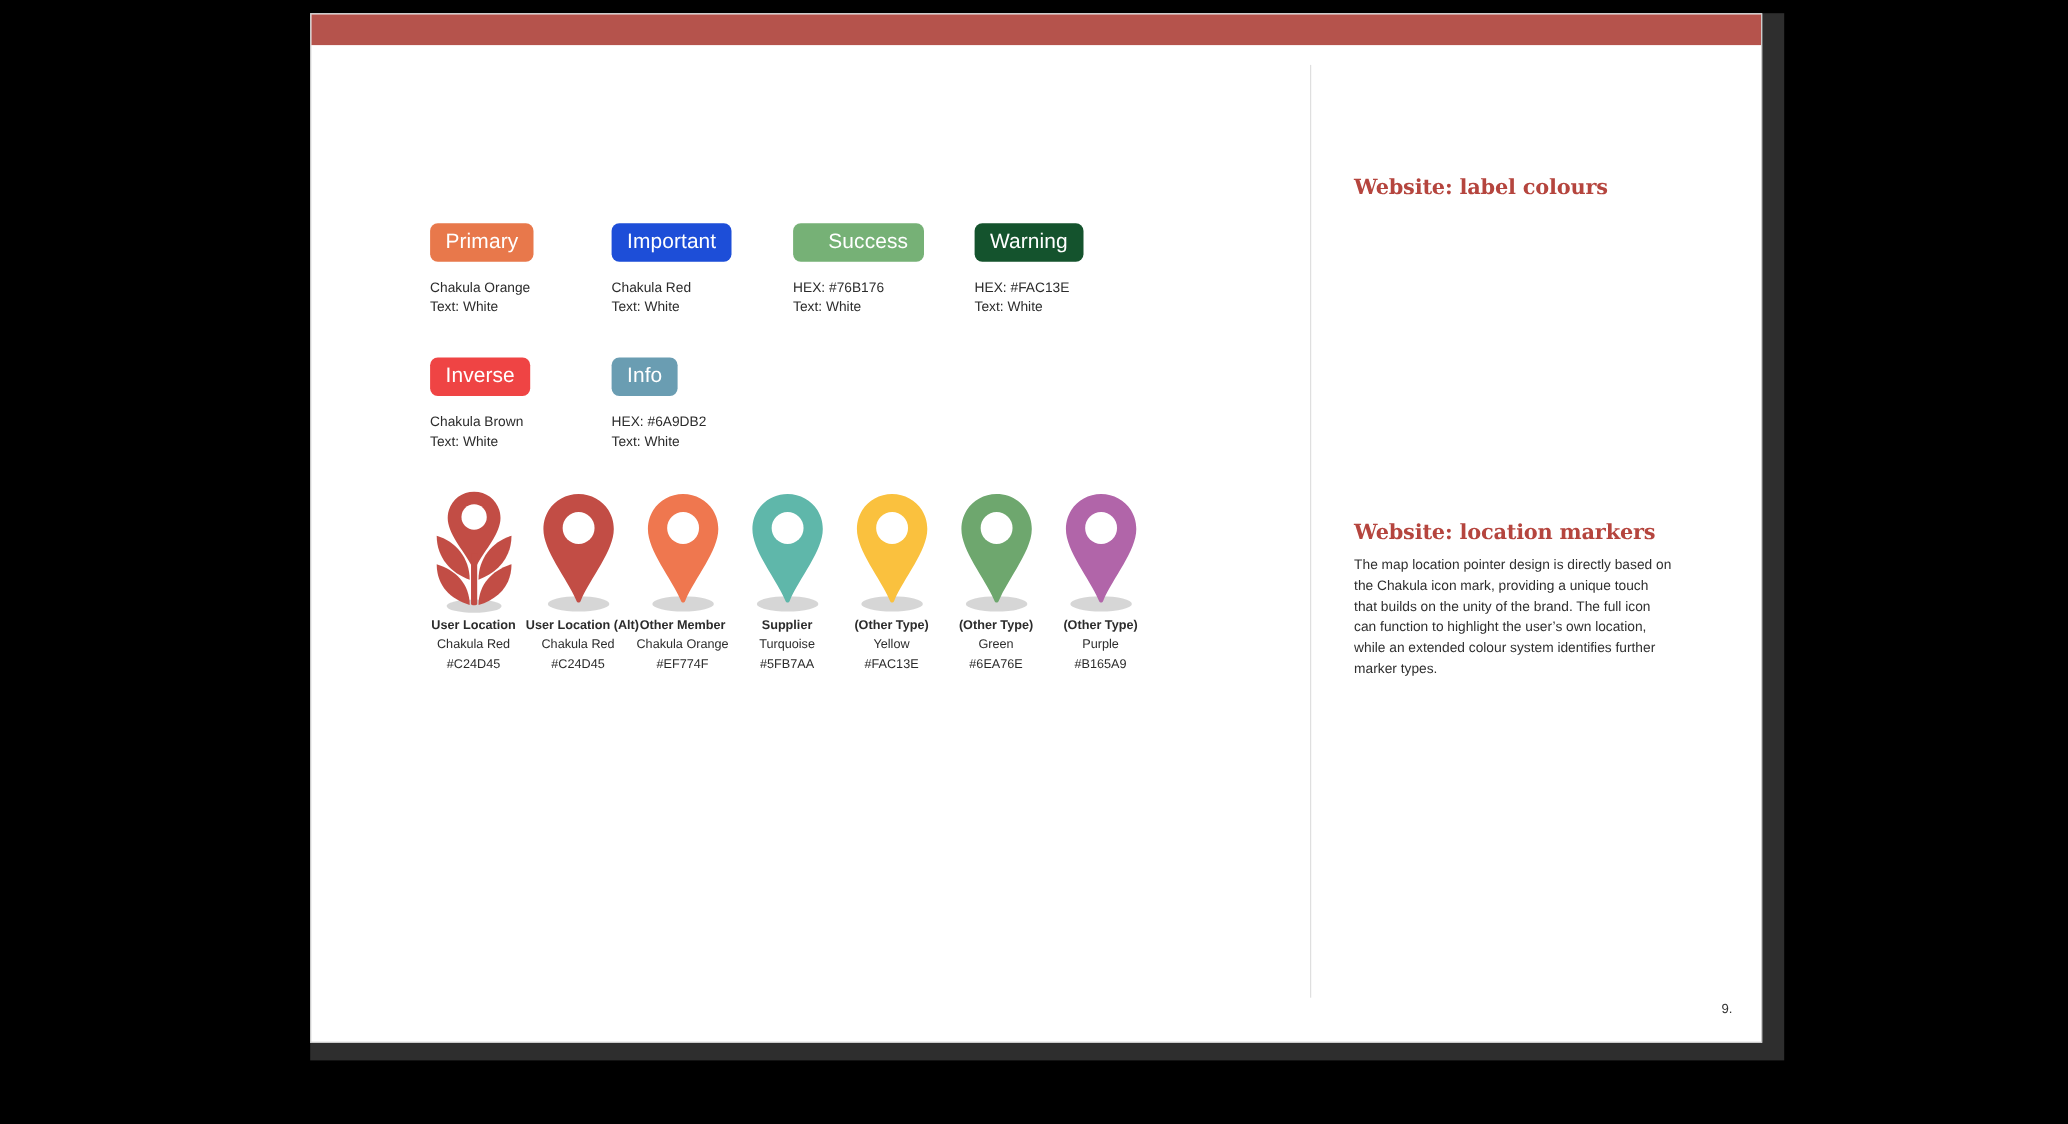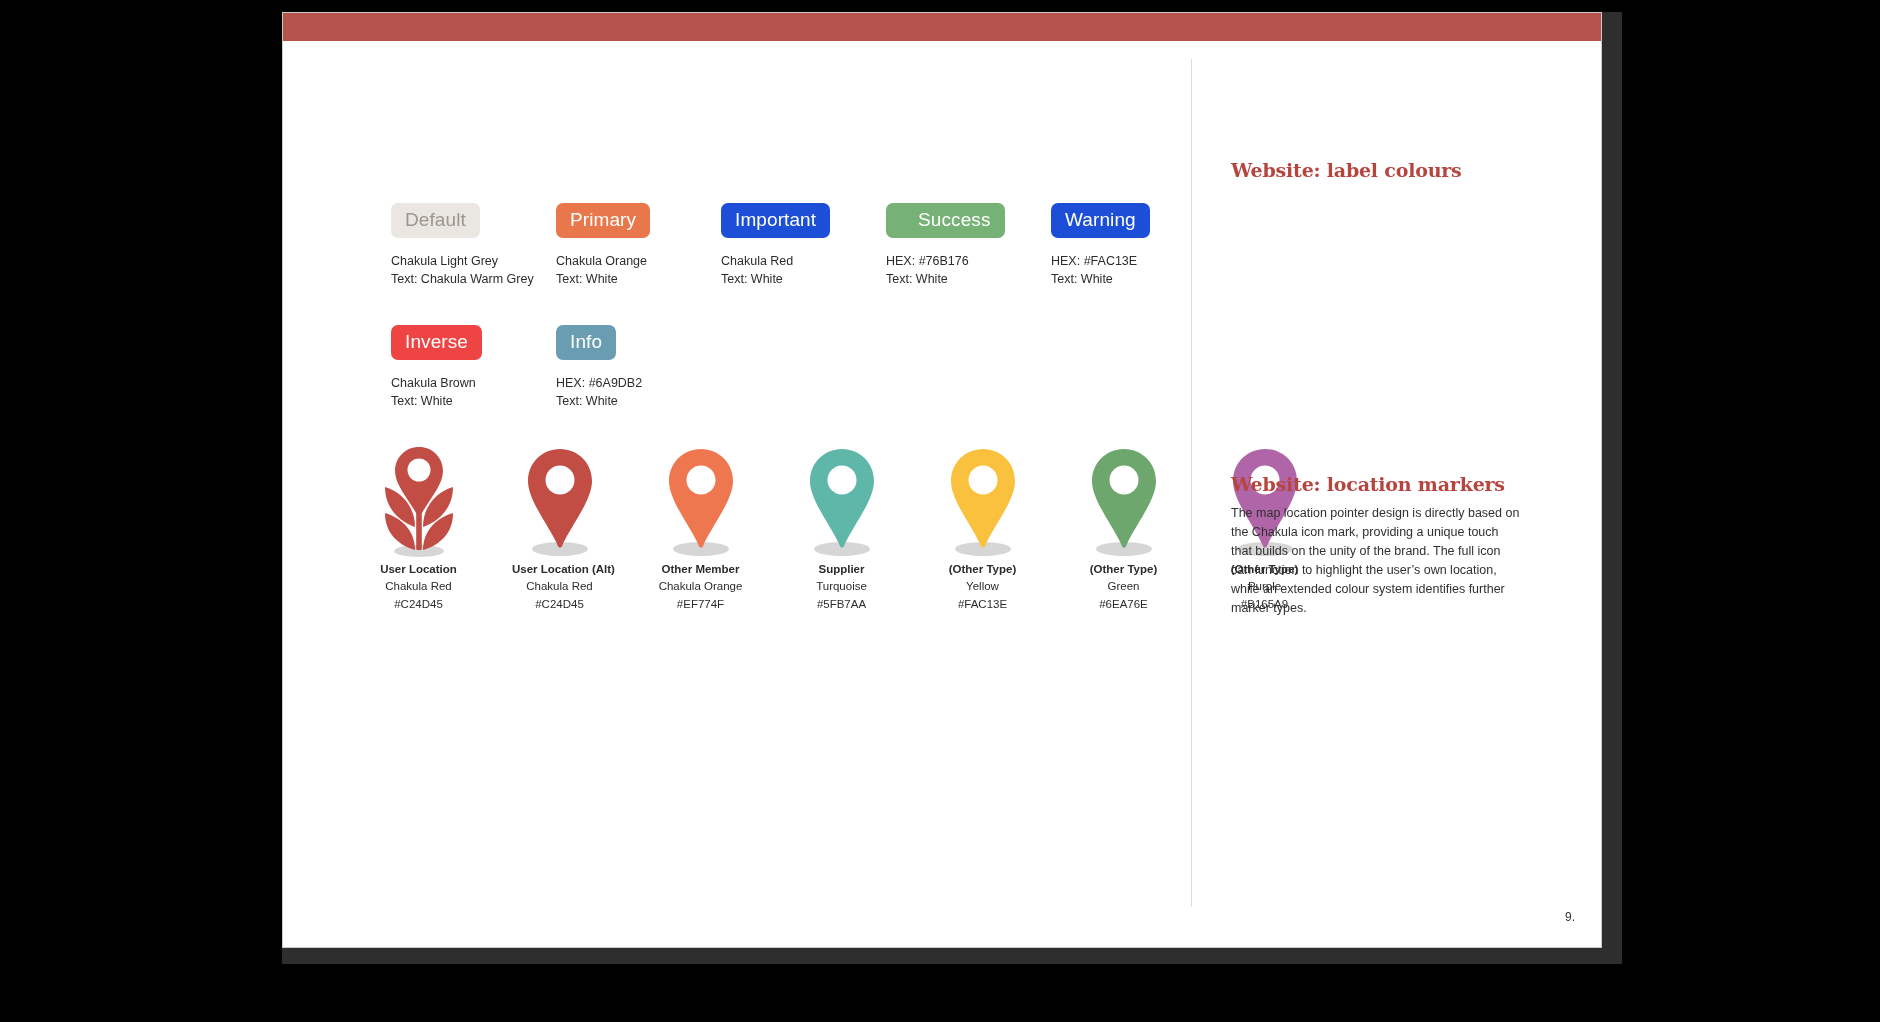--- a/index.html
+++ b/index.html
@@ -99,24 +99,23 @@
     margin-top: 14px;
     font-size: 12.5px;
     line-height: 1.45;
     color: #2c2c2c;
   }
   .swatch-caption .cap-line { display: block; white-space: nowrap; }
 
   
   #markers {
     position: absolute;
-    left: 88px;
+    left: 100px;
     top: 400px;
     display: flex;
-    gap: 46px;
   }
 
   .marker-cell {
     width: 95px;
     text-align: center;
   }
 
   .marker-art {
     height: 120px;
     position: relative;
@@ -189,37 +188,33 @@
 
   <div id="page" style="background: rgb(255, 255, 255);">
 
     <div id="header-bar" style="background: rgb(181, 83, 76);"></div>
 
     <div id="column-divider"></div>
 
     <div id="content">
 
       <div class="swatch-row" id="swatch-row-1">
-          <div class="swatch-cell"><span class="swatch-chip" style="background: rgb(234, 231, 226); color: rgb(157, 150, 141);">Default</span><div class="swatch-caption">
-              <span class="cap-line">Chakula Light Grey</span>
-              <span class="cap-line">Text: Chakula Warm Grey</span>
-            </div></div>
           <div class="swatch-cell"><span class="swatch-chip" style="background: rgb(232, 120, 75); color: rgb(255, 255, 255);">Primary</span><div class="swatch-caption">
               <span class="cap-line">Chakula Orange</span>
               <span class="cap-line">Text: White</span>
             </div></div>
           <div class="swatch-cell"><span class="swatch-chip" style="background: #1d4ed8; color: rgb(255, 255, 255);">Important</span><div class="swatch-caption">
               <span class="cap-line">Chakula Red</span>
               <span class="cap-line">Text: White</span>
             </div></div>
           <div class="swatch-cell"><span class="swatch-chip" style="background: rgb(118, 177, 118); color: rgb(255, 255, 255); padding-left: 32px;">Success</span><div class="swatch-caption">
               <span class="cap-line">HEX: #76B176</span>
               <span class="cap-line">Text: White</span>
             </div></div>
-          <div class="swatch-cell"><span class="swatch-chip" style="background: #1d4ed8; color: rgb(255, 255, 255);">Warning</span><div class="swatch-caption">
+          <div class="swatch-cell"><span class="swatch-chip" style="background: #14532d; color: rgb(255, 255, 255);">Warning</span><div class="swatch-caption">
               <span class="cap-line">HEX: #FAC13E</span>
               <span class="cap-line">Text: White</span>
             </div></div>
         </div>
       <div class="swatch-row" id="swatch-row-2">
           <div class="swatch-cell"><span class="swatch-chip" style="background: #ef4444; color: rgb(255, 255, 255);">Inverse</span><div class="swatch-caption">
               <span class="cap-line">Chakula Brown</span>
               <span class="cap-line">Text: White</span>
             </div></div>
           <div class="swatch-cell"><span class="swatch-chip" style="background: rgb(106, 157, 178); color: rgb(255, 255, 255);">Info</span><div class="swatch-caption">

